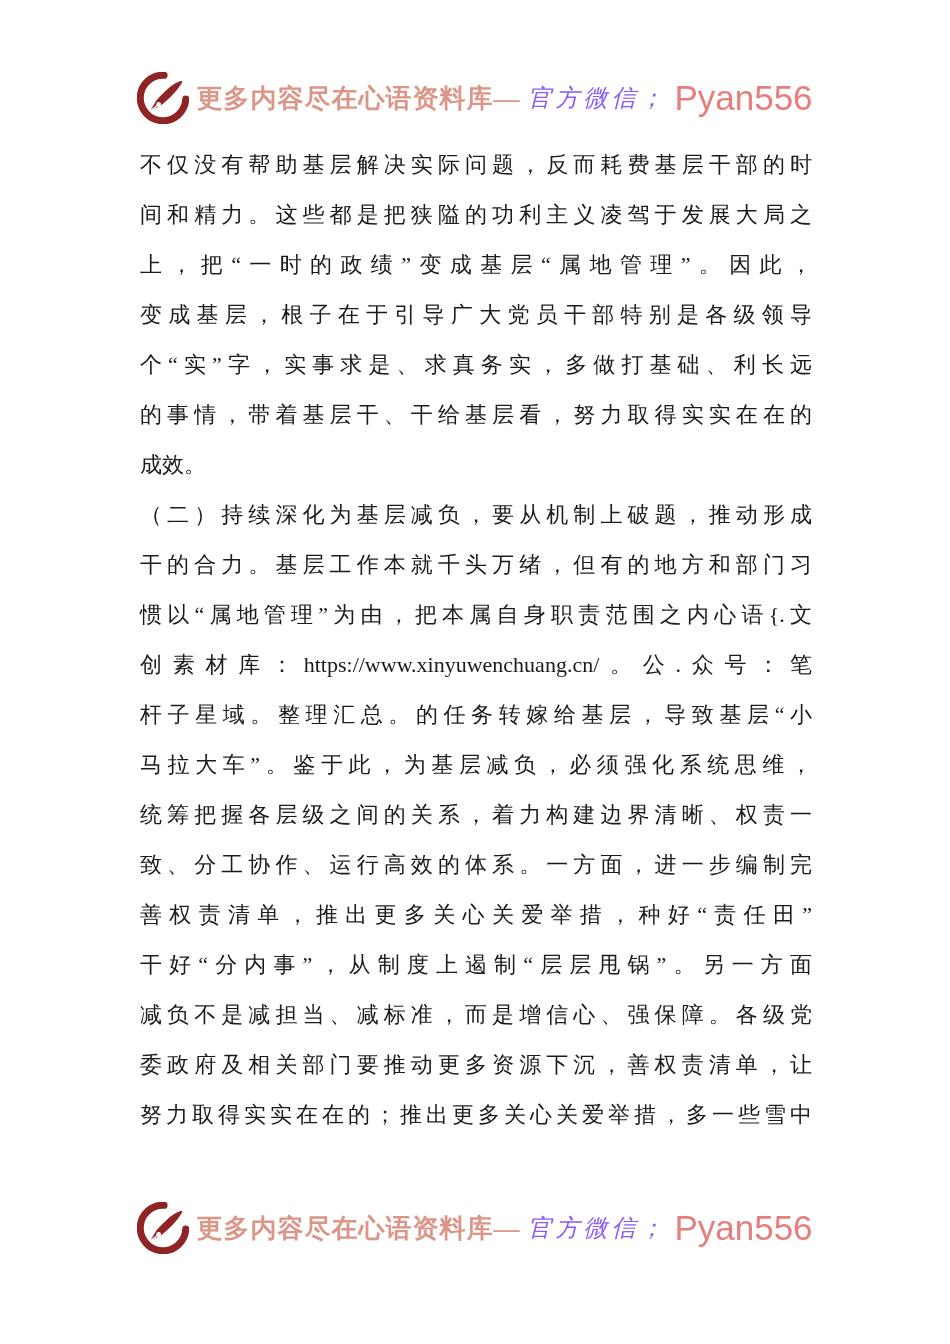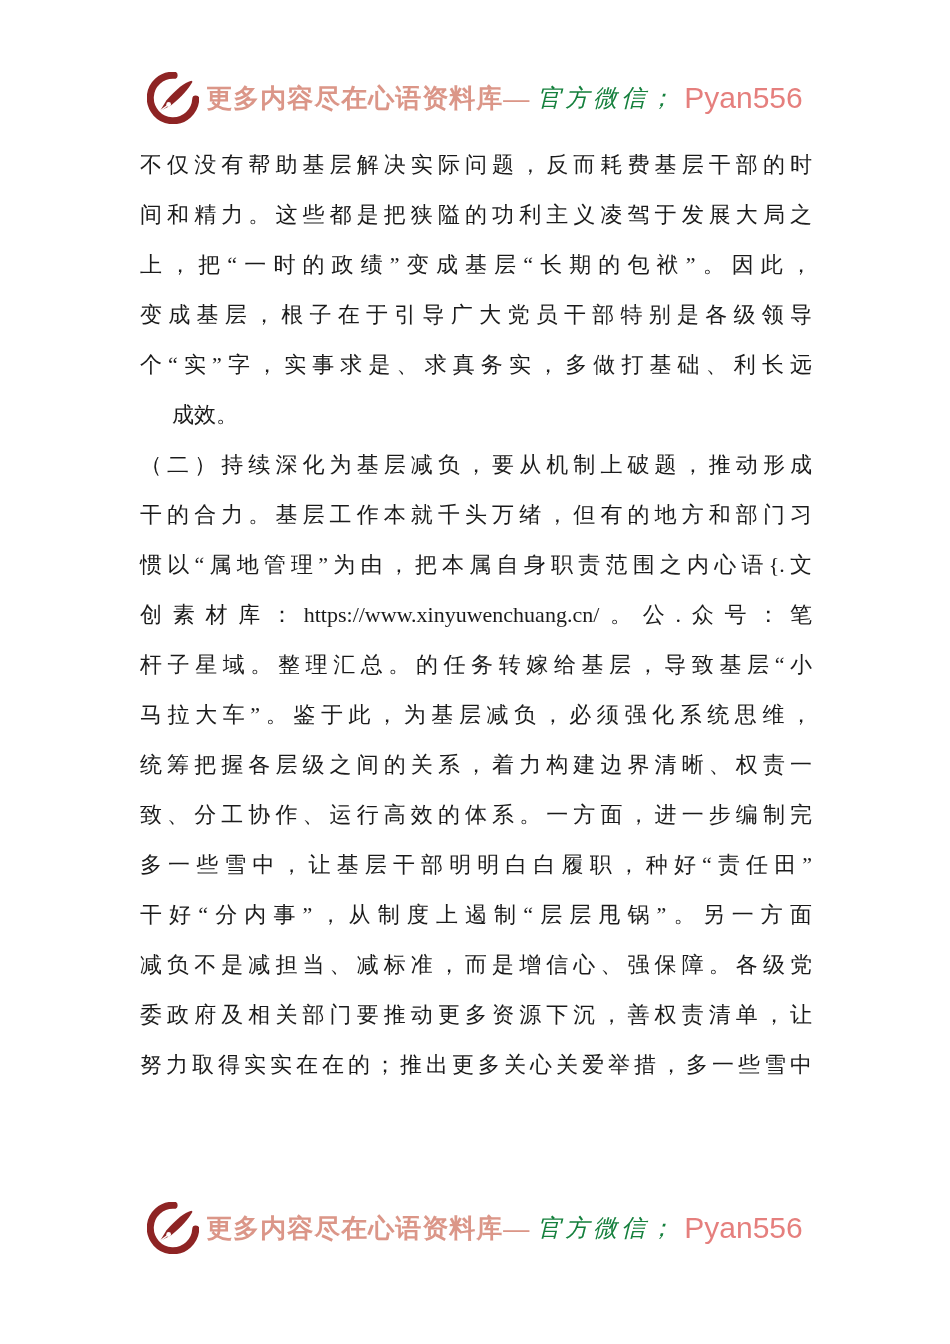--- a/index.html
+++ b/index.html
@@ -24,46 +24,46 @@
   .watermark.header { top: 72px; }
   .watermark.footer { top: 1202px; }
   .wm-logo { display: inline-flex; width: 52px; height: 52px; flex: 0 0 auto; }
   .wm-prefix {
     color: #db9688;
     font-size: 26px;
     letter-spacing: 1px;
     font-weight: 600;
   }
   .wm-label {
-    color: #15803d;
+    color: #8b5cf6;
     font-size: 24px;
     font-style: italic;
     letter-spacing: 4px;
   }
   .wm-account {
     color: #e57f7d;
-    font-size: 30px;
+    font-size: 35px;
     font-family: "Liberation Sans", "DejaVu Sans", sans-serif;
   }
   .content {
     position: absolute;
     top: 140px;
     left: 140px;
     width: 672px;
     color: #1b1b1b;
   }
   .paragraph { margin: 0; }
   .line {
     font-size: 22px;
     line-height: 50px;
     text-align: justify;
     text-align-last: justify;
     text-justify: inter-character;
   }
-  .line.paragraph-end { text-align-last: left; margin-left: 32px; }
+  .line.paragraph-end { text-align-last: left; }
 </style>
 </head>
 <body>
 
 <div class="page">
 
   <div class="watermark header">
     <span class="wm-logo">
       <svg viewBox="0 0 48 48" width="52" height="52" aria-hidden="true">
         <path d="M25 3 A21 21 0 1 0 45 25" fill="none" stroke="#8e2424" stroke-width="6.5" stroke-linecap="round"></path>
@@ -74,35 +74,36 @@
     </span>
     <span class="wm-prefix">更多内容尽在心语资料库—</span>
     <span class="wm-label">官方微信；</span>
     <span class="wm-account">Pyan556</span>
   </div>
 
   <div class="content">
       <div class="paragraph">
         <div class="line">不仅没有帮助基层解决实际问题，反而耗费基层干部的时</div>
         <div class="line">间和精力。这些都是把狭隘的功利主义凌驾于发展大局之</div>
-        <div class="line">上，把“一时的政绩”变成基层“长期的包袱”。因此，</div>
+        <div class="line">上，把“一时的政绩”变成基层“属地管理”。因此，</div>
         <div class="line">变成基层，根子在于引导广大党员干部特别是各级领导</div>
         <div class="line">个“实”字，实事求是、求真务实，多做打基础、利长远</div>
+        <div class="line">的事情，带着基层干、干给基层看，努力取得实实在在的</div>
         <div class="line paragraph-end">成效。</div>
       </div>
       <div class="paragraph">
         <div class="line">（二）持续深化为基层减负，要从机制上破题，推动形成</div>
         <div class="line">干的合力。基层工作本就千头万绪，但有的地方和部门习</div>
         <div class="line">惯以“属地管理”为由，把本属自身职责范围之内心语{.文</div>
         <div class="line">创素材库：https://www.xinyuwenchuang.cn/。公.众号：笔</div>
         <div class="line">杆子星域。整理汇总。的任务转嫁给基层，导致基层“小</div>
         <div class="line">马拉大车”。鉴于此，为基层减负，必须强化系统思维，</div>
         <div class="line">统筹把握各层级之间的关系，着力构建边界清晰、权责一</div>
         <div class="line">致、分工协作、运行高效的体系。一方面，进一步编制完</div>
-        <div class="line">多一些雪中，让基层干部明明白白履职，种好“责任田”</div>
+        <div class="line">善权责清单，推出更多关心关爱举措，种好“责任田”</div>
         <div class="line">干好“分内事”，从制度上遏制“层层甩锅”。另一方面</div>
         <div class="line">减负不是减担当、减标准，而是增信心、强保障。各级党</div>
         <div class="line">委政府及相关部门要推动更多资源下沉，善权责清单，让</div>
         <div class="line">努力取得实实在在的；推出更多关心关爱举措，多一些雪中</div>
       </div>
     </div>
 
   <div class="watermark footer">
     <span class="wm-logo">
       <svg viewBox="0 0 48 48" width="52" height="52" aria-hidden="true">

